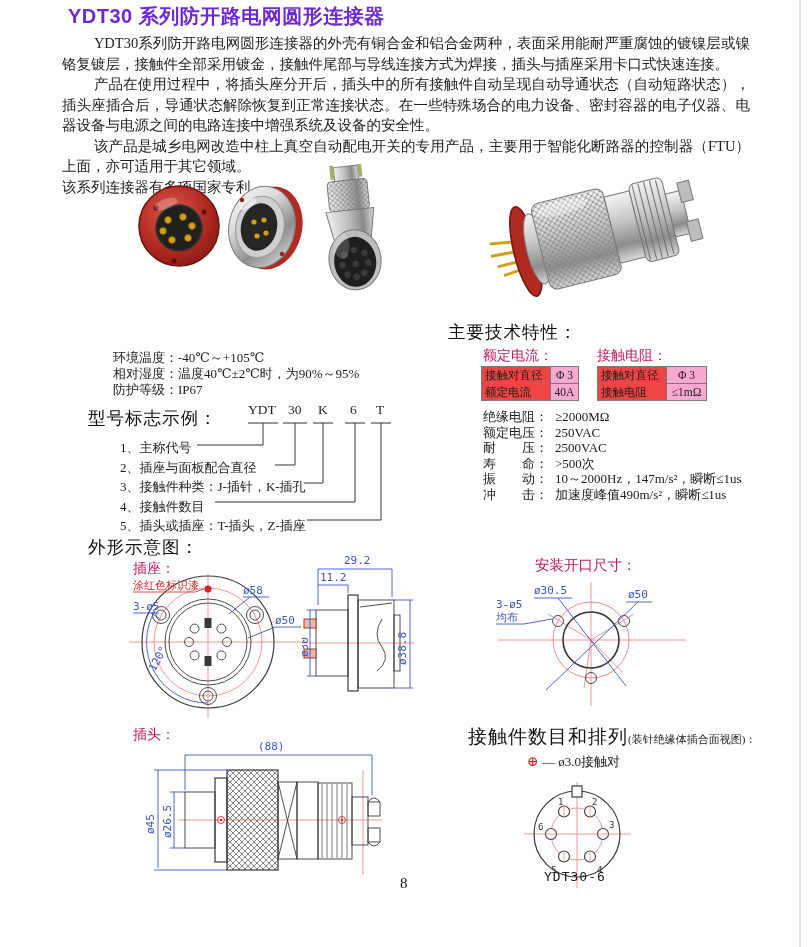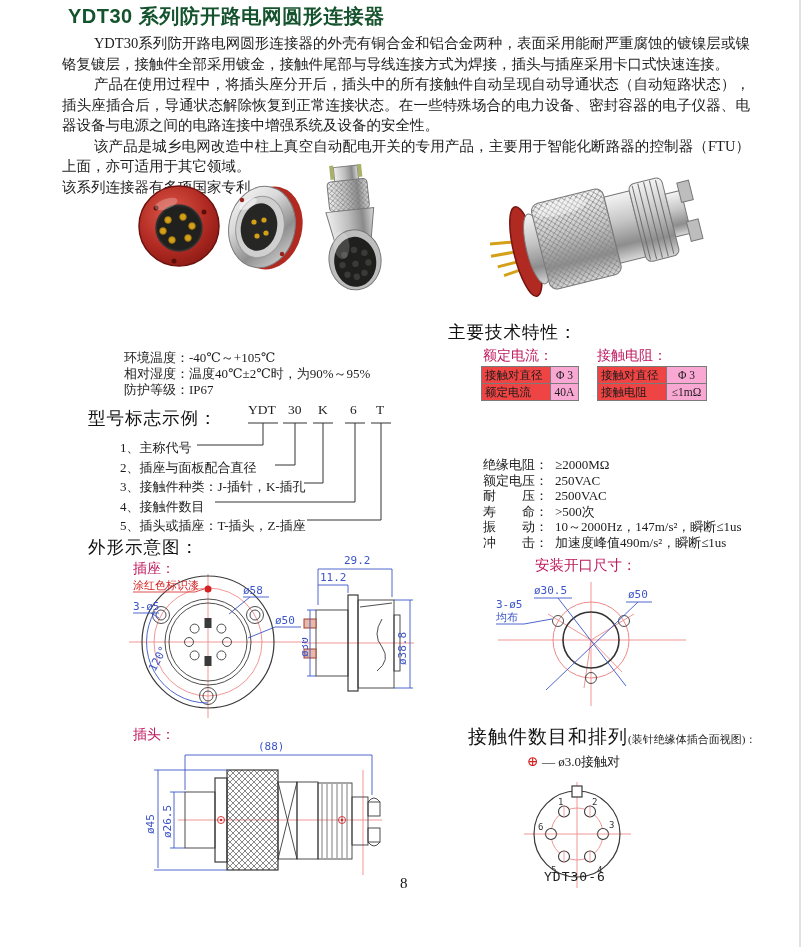--- a/index.html
+++ b/index.html
@@ -1,27 +1,27 @@
 <!DOCTYPE html>
 <html><head>
 <meta charset="utf-8">
 <style>
   html,body{margin:0;padding:0;background:#ffffff;}
   .page{position:relative;width:807px;height:947px;background:#fff;overflow:hidden;
         font-family:"Liberation Serif","DejaVu Serif",serif;color:#1c1c1c;}
   .abs{position:absolute;}
   .title{font-family:"Liberation Sans","DejaVu Sans",sans-serif;font-weight:bold;
-         font-size:20px;color:#14532d;letter-spacing:0.5px;white-space:nowrap;}
+         font-size:20px;color:#6d28d9;letter-spacing:0.5px;white-space:nowrap;}
   .intro{width:688px;font-size:14.5px;line-height:20.5px;text-align:justify;}
   .intro p{margin:0;text-indent:2.2em;}
   .intro p.noindent{text-indent:0;}
   .h2{font-size:17.5px;letter-spacing:1px;white-space:nowrap;color:#111;}
   .h3{font-size:14px;white-space:nowrap;color:#be185d;}
   .list{font-size:13px;line-height:15.8px;white-space:nowrap;}
-  .speclist{font-size:13px;line-height:15.6px;white-space:nowrap;margin-top:48px;}
+  .speclist{font-size:13px;line-height:15.6px;white-space:nowrap;}
   .speclist .lbl{display:inline-block;min-width:72px;}
   table.spec{border-collapse:collapse;font-size:11.5px;table-layout:fixed;}
   table.spec td{border:1px solid #7a7a7a;height:16px;padding:0 3px;background:#ef4444;white-space:nowrap;}
   table.spec td.val{background:#f9a8d4;text-align:center;margin-left:10px;}
   .cad{font-family:"DejaVu Sans Mono",monospace;fill:#3c55c8;font-size:11px;}
   .cadcn{font-family:"Liberation Serif","DejaVu Serif",serif;fill:#3c55c8;font-size:11px;}
   .cadred{font-family:"Liberation Serif","DejaVu Serif",serif;fill:#d42222;font-size:11px;}
   .dim{stroke:#3c55c8;stroke-width:0.9;fill:none;}
   .cl{stroke:#ef8a8a;stroke-width:0.9;fill:none;}
   .ol{stroke:#3a3a3a;stroke-width:1.2;fill:none;}
@@ -163,21 +163,21 @@
           <line x1="192" y1="35" x2="192" y2="113"></line>
           <line x1="198" y1="36" x2="198" y2="112"></line>
         </g>
       <rect x="204" y="52" width="16" height="44" fill="url(#chr3)" stroke="#777"></rect>
       <rect x="218" y="44" width="12" height="20" fill="#bdbdbd" stroke="#777"></rect>
       <rect x="218" y="84" width="12" height="20" fill="#bdbdbd" stroke="#777"></rect>
       <ellipse cx="100" cy="40" rx="26" ry="7" fill="#fff" opacity="0.35"></ellipse>
     </g>
   </svg>
 
-  <div class="abs list" style="left:124px;top:350px;">
+  <div class="abs list" style="left:113px;top:350px;">
     <div><span>环境温度：</span><span>-40℃～+105℃</span></div>
     <div><span>相对湿度：</span><span>温度40℃±2℃时，为90%～95%</span></div>
     <div><span>防护等级：</span><span>IP67</span></div>
   </div>
 
   <div class="abs h2" style="left:448px;top:320px;">主要技术特性：</div>
   <div class="abs h3" style="left:483px;top:347px;">额定电流：</div>
   <div class="abs h3" style="left:597px;top:347px;">接触电阻：</div>
 
   <table class="abs spec" style="left:481px;top:366px;width:98px;">

